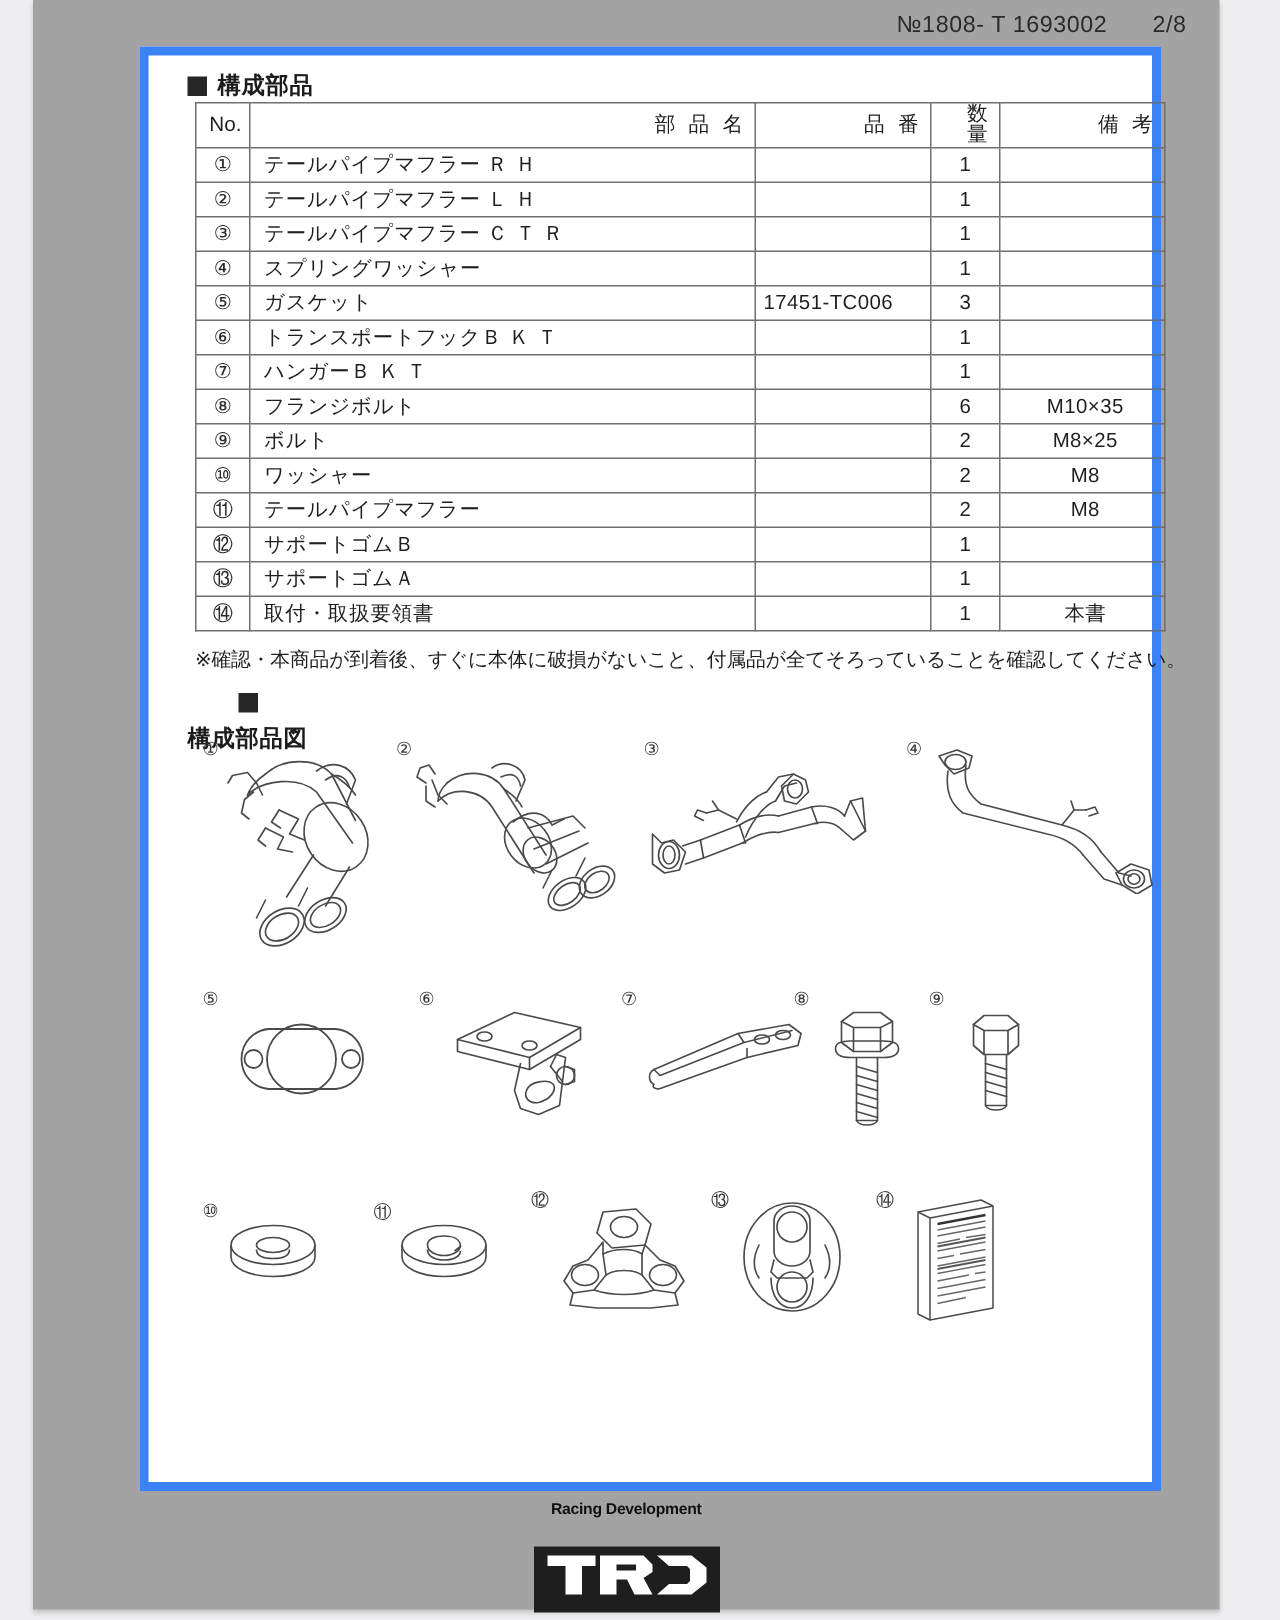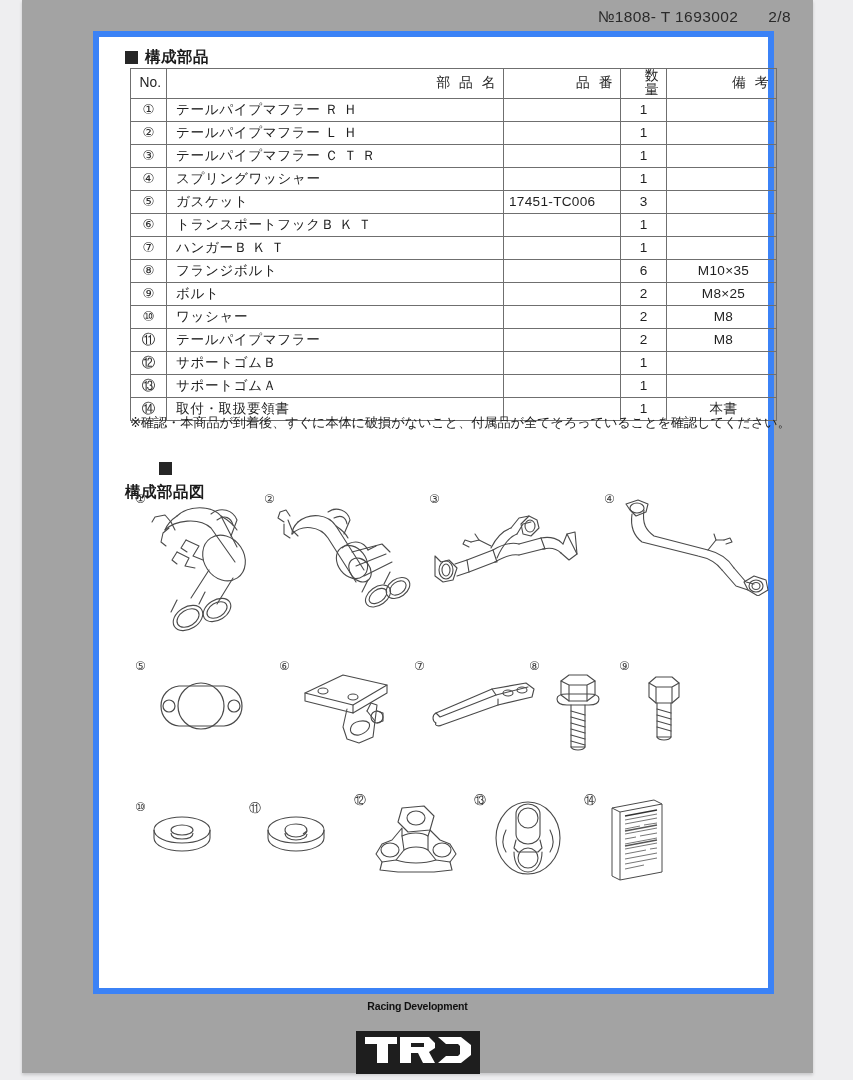--- a/index.html
+++ b/index.html
@@ -107,21 +107,21 @@
   .c-qty  { width: 46px;  text-align: center; }
   .c-note { width: 110px; text-align: center; padding-left: 9px !important; letter-spacing: 0.3px; }
   .circ {
     font-size: 13.5px;
     color: #2b2b2b;
   }
   
   #table-note {
     position: absolute;
     left: 31px;
-    top: 377px;
+    top: 394px;
     width: 655px;
     font-size: 13.2px;
     color: #1f1f1f;
     letter-spacing: -0.1px;
     white-space: nowrap;
   }
   
   #diagram-area {
     position: absolute;
     left: 0px;

